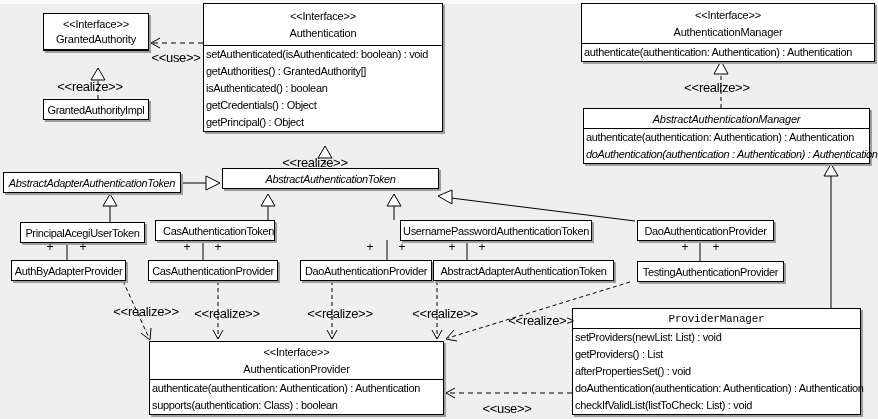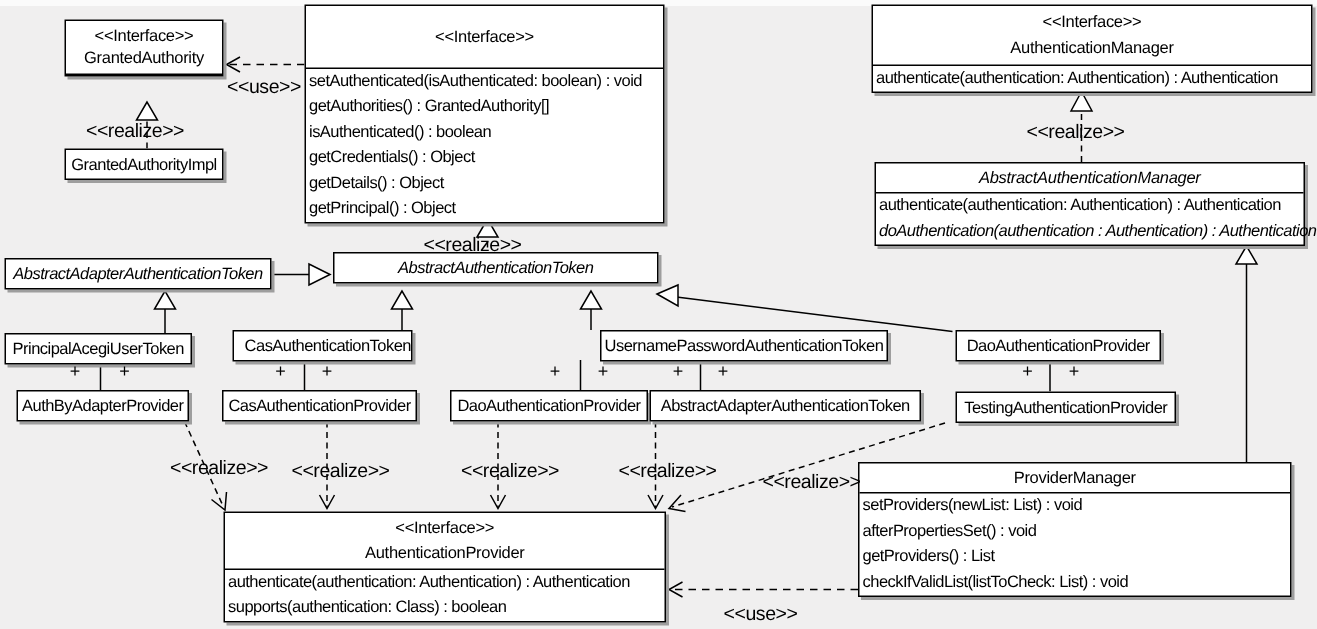--- a/index.html
+++ b/index.html
@@ -153,27 +153,27 @@
   </div>
 </div>
 
 <div class="ucl mini" style="left:43px;top:99px;width:104px;height:19px;">
   <span>GrantedAuthorityImpl</span>
 </div>
 
 <div class="ucl" style="left:203px;top:3px;width:238px;">
   <div class="hd" style="height:41px;">
     <div>&lt;&lt;Interface&gt;&gt;</div>
+    <div>Authentication</div>
   </div>
   <div class="ms">
     <div class="m">setAuthenticated(isAuthenticated: boolean) : void</div>
     <div class="m">getAuthorities() : GrantedAuthority[]</div>
     <div class="m">isAuthenticated() : boolean</div>
     <div class="m">getCredentials() : Object</div>
-    <div class="m">getDetails() : Object</div>
     <div class="m">getPrincipal() : Object</div>
   </div>
 </div>
 
 <div class="ucl" style="left:581px;top:3px;width:292px;">
   <div class="hd" style="height:39px;">
     <div>&lt;&lt;Interface&gt;&gt;</div>
     <div>AuthenticationManager</div>
   </div>
   <div class="ms">
@@ -192,21 +192,21 @@
 </div>
 
 <div class="ucl mini abst" style="left:3px;top:172px;width:176px;height:19px;">
   <span>AbstractAdapterAuthenticationToken</span>
 </div>
 
 <div class="ucl mini abst" style="left:222px;top:168px;width:215px;height:19px;">
   <span>AbstractAuthenticationToken</span>
 </div>
 
-<div class="ucl mini" style="left:3px;top:222px;width:123px;height:19px;">
+<div class="ucl mini" style="left:20px;top:222px;width:123px;height:19px;">
   <span>PrincipalAcegiUserToken</span>
 </div>
 <div class="ucl mini" style="left:155px;top:220px;width:118px;height:19px;justify-content:flex-end;">
   <span>CasAuthenticationToken</span>
 </div>
 <div class="ucl mini" style="left:357px;top:220px;width:190px;height:19px;margin-left:43px;">
   <span>UsernamePasswordAuthenticationToken</span>
 </div>
 <div class="ucl mini" style="left:637px;top:220px;width:135px;height:19px;">
   <span>DaoAuthenticationProvider</span>
@@ -233,22 +233,23 @@
     <div>&lt;&lt;Interface&gt;&gt;</div>
     <div>AuthenticationProvider</div>
   </div>
   <div class="ms">
     <div class="m">authenticate(authentication: Authentication) : Authentication</div>
     <div class="m">supports(authentication: Class) : boolean</div>
   </div>
 </div>
 
 <div class="ucl" style="left:572px;top:308px;width:287px;">
-  <div class="hd" style="height:19px;">
+  <div class="hd" style="height:19px;font-family:Liberation Mono, monospace;">
     <div>ProviderManager</div>
   </div>
   <div class="ms">
     <div class="m">setProviders(newList: List) : void</div>
+    <div class="m">getProviders() : List</div>
     <div class="m">afterPropertiesSet() : void</div>
-    <div class="m">getProviders() : List</div>
+    <div class="m">doAuthentication(authentication: Authentication) : Authentication</div>
     <div class="m">checkIfValidList(listToCheck: List) : void</div>
   </div>
 </div>
 
 </body></html>

